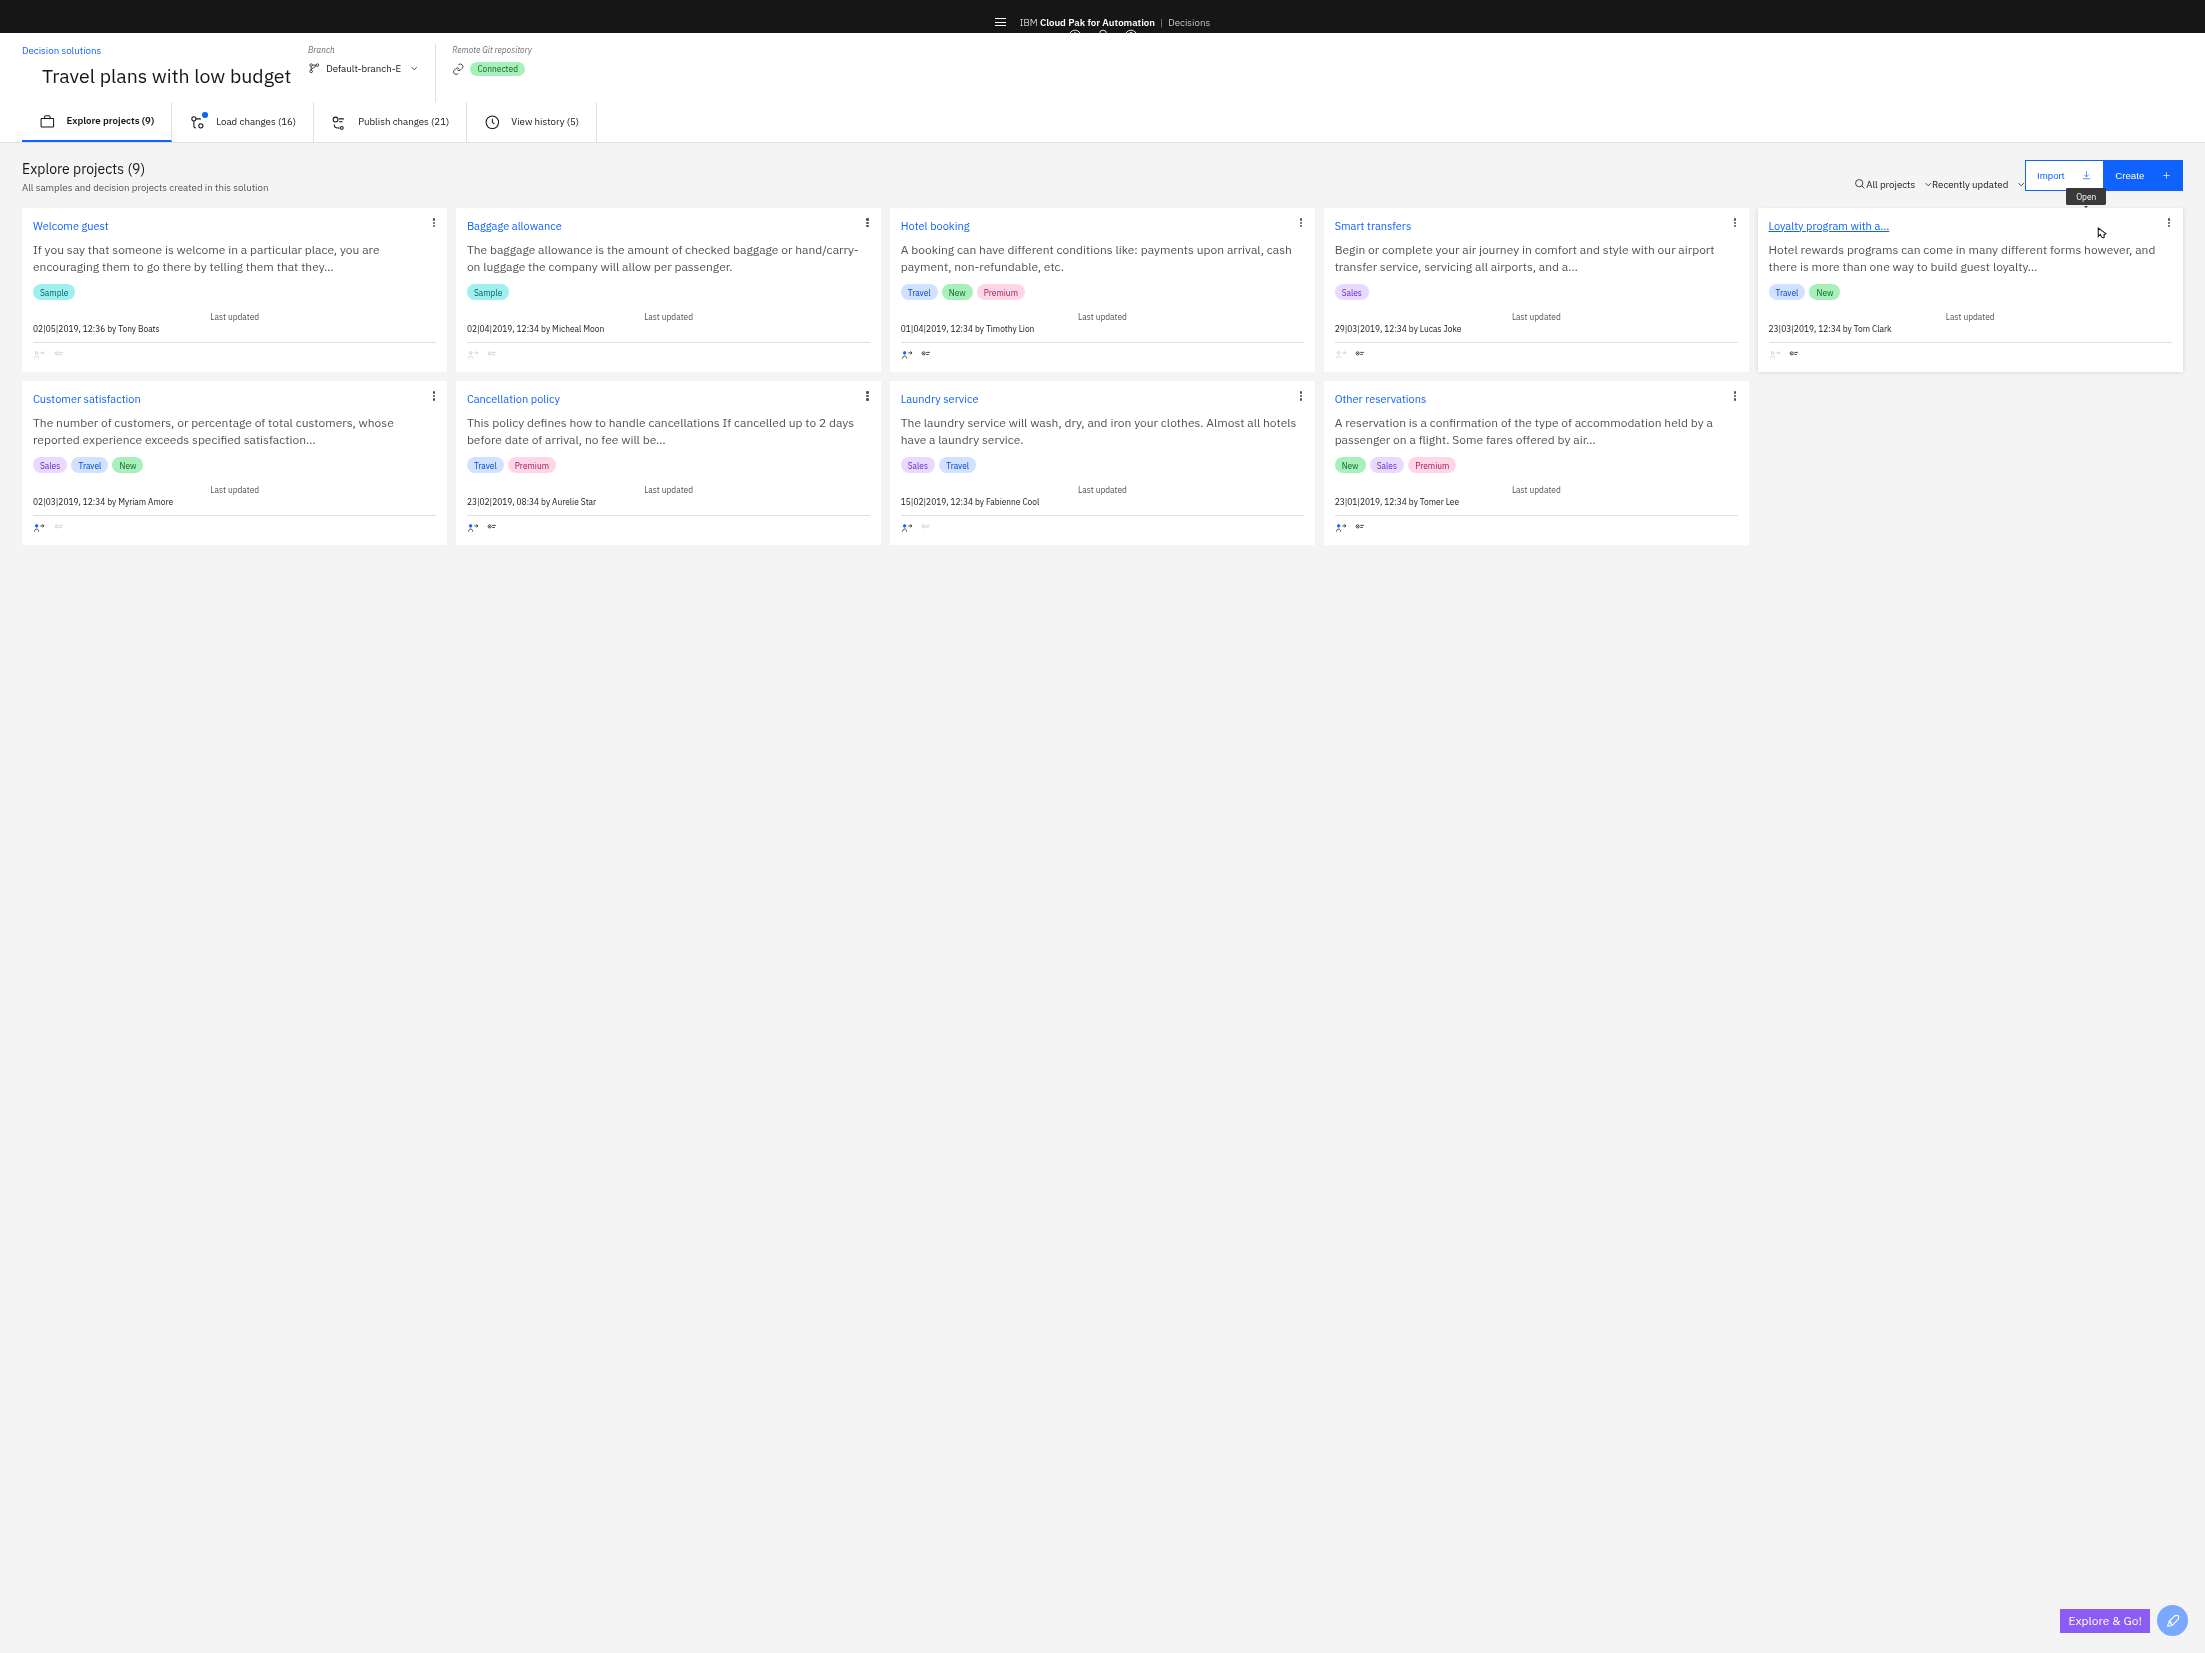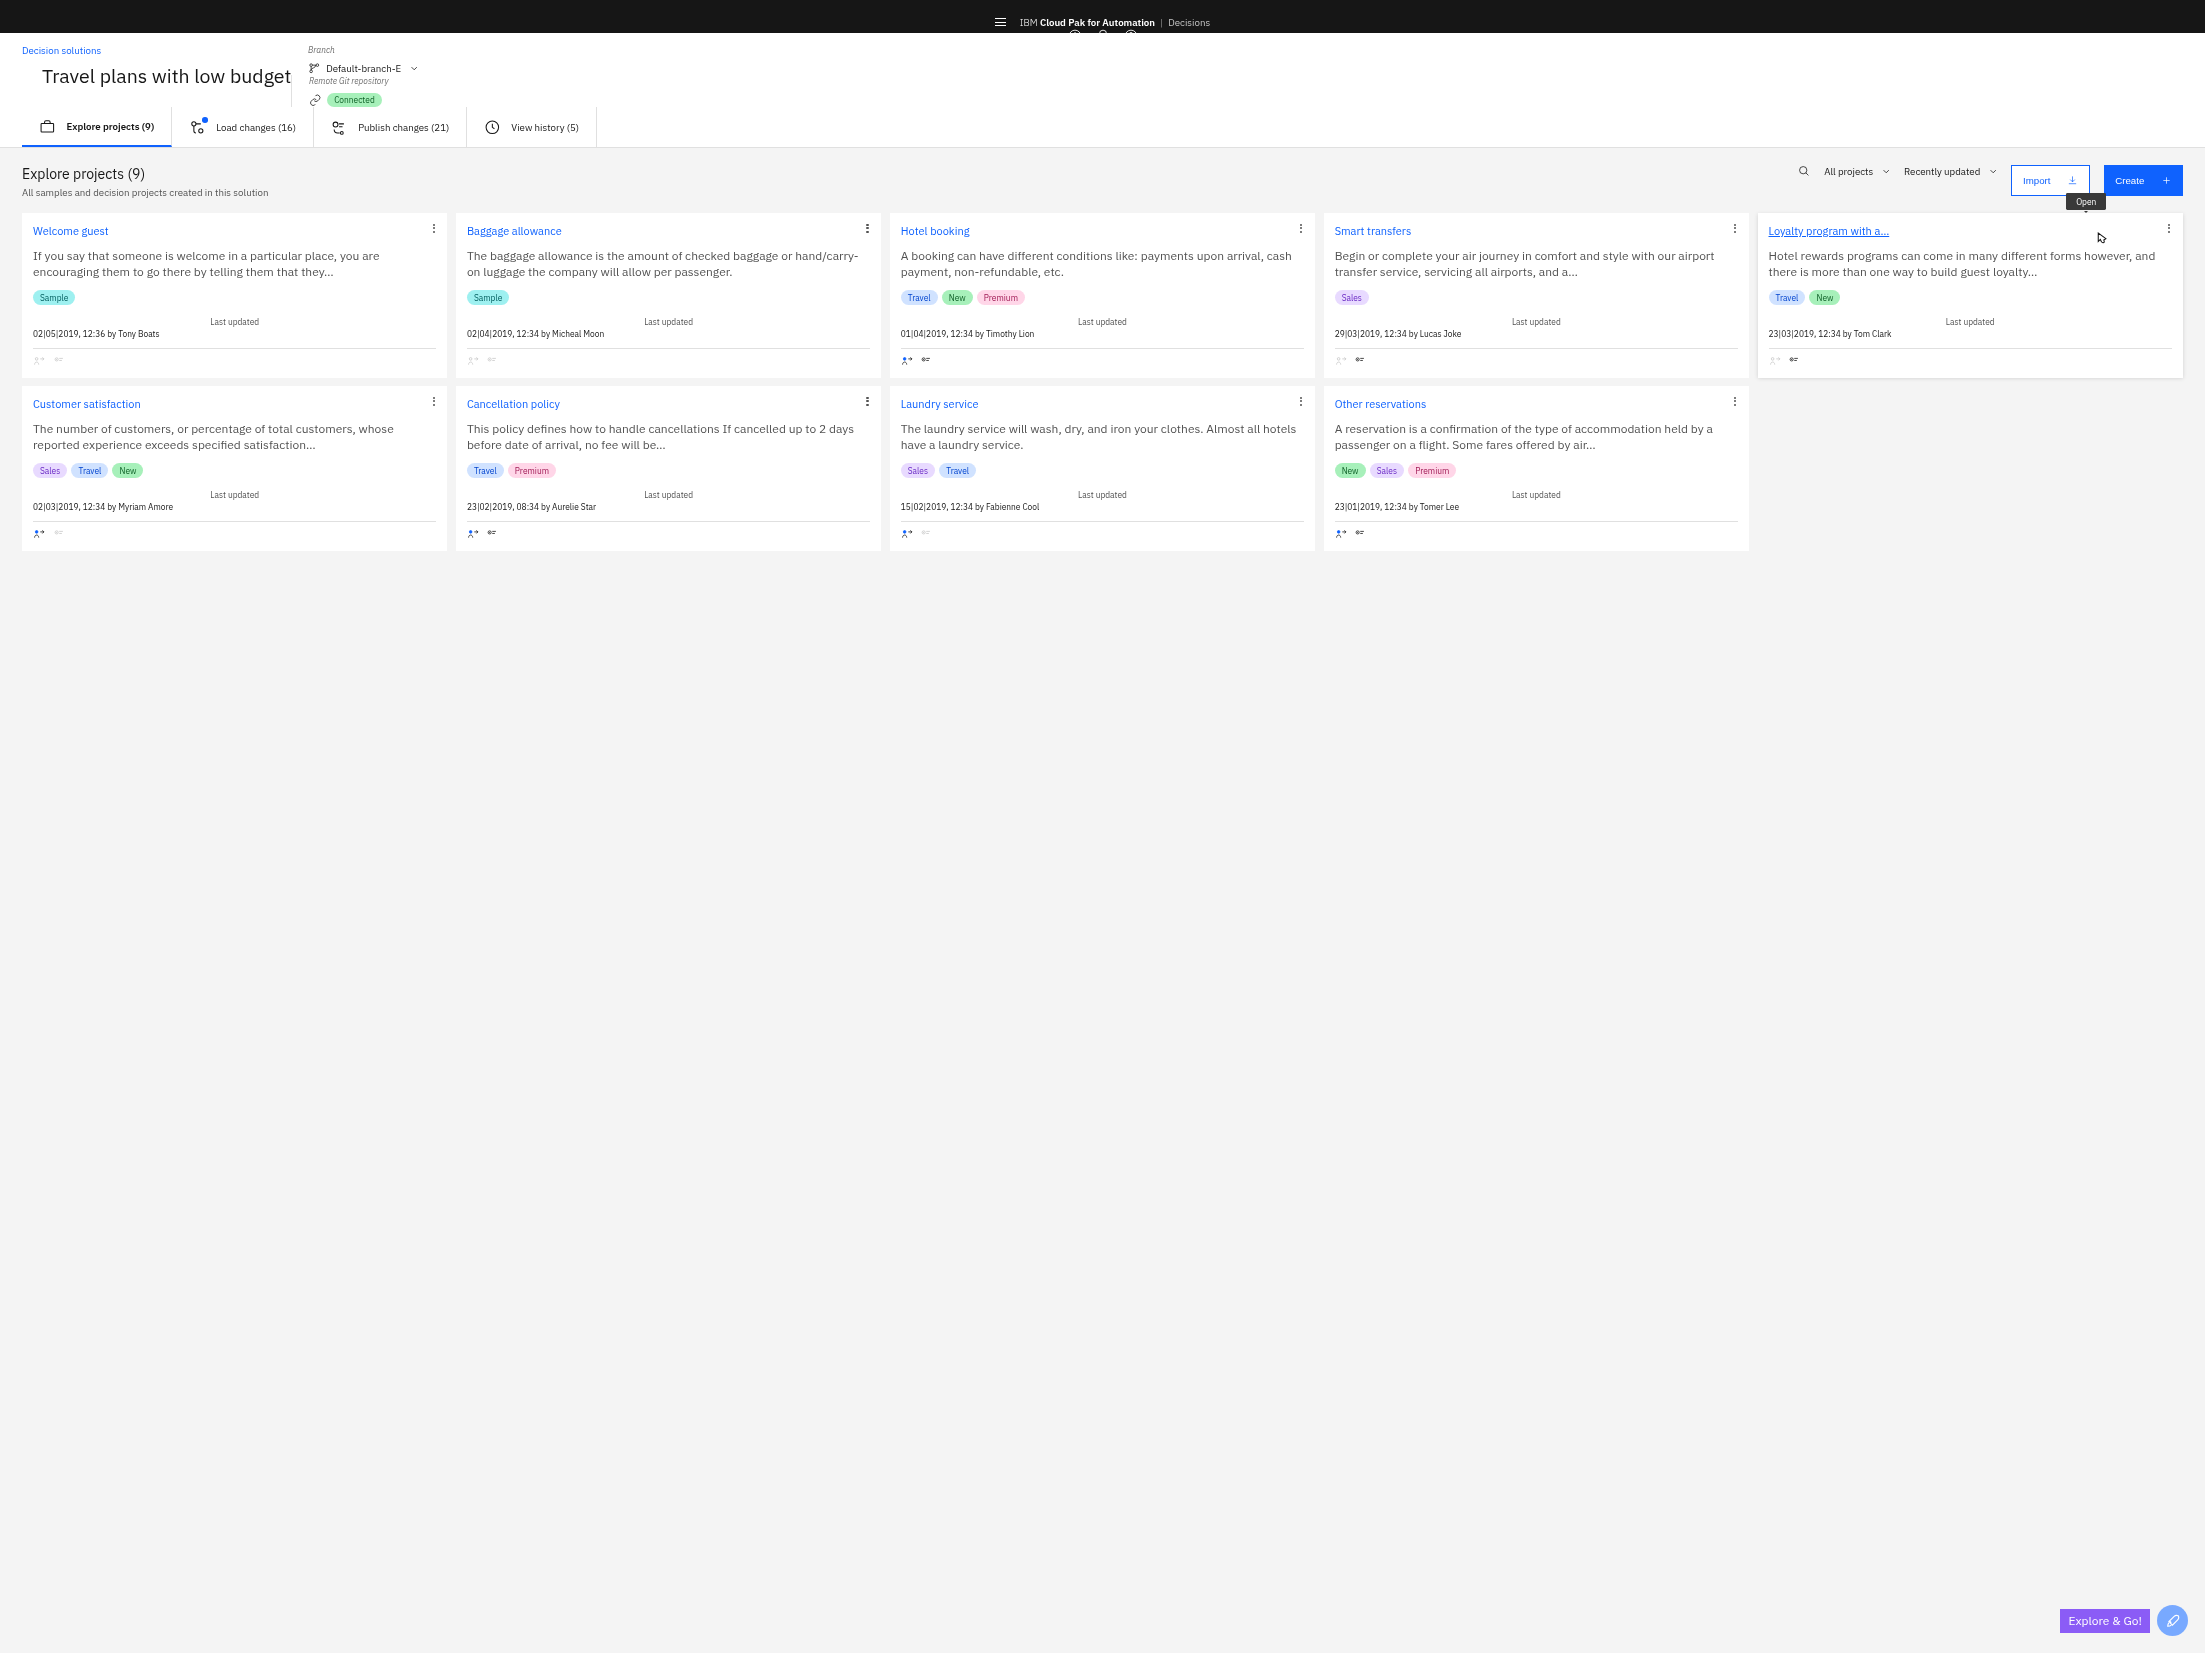--- a/index.html
+++ b/index.html
@@ -34,21 +34,21 @@
     
     
     .header {
       background: #fff;
       padding: 11px 22px 0 22px;
       display: flex;
     }
     .header-left {}
     .breadcrumb { color: #0f62fe; font-size: 9.7px; cursor: pointer; }
     .page-title { font-size: 19.5px; font-weight: 400; margin-top: 5.6px; margin-bottom: 14px; margin-left: 20px; }
-    .header-right { display: flex; gap: 0; flex-direction: column; }
+    .header-right { display: flex; gap: 0; }
     .header-meta { padding: 0 16.7px; border-left: 0.7px solid #e0e0e0; min-width: 125px; }
     .header-meta:first-child { border-left: none; }
     .meta-label { font-size: 8.4px; color: #6f6f6f; font-style: italic; }
     .meta-val { display: flex; align-items: center; gap: 5.6px; margin-top: 7px; font-size: 9.7px; }
     .branch-icon { width: 12.5px; height: 12.5px; }
     .link-icon { width: 12.5px; height: 12.5px; }
     .chev { width: 8.4px; height: 8.4px; margin-left: 2.8px; }
     .badge-connected { background: #a7f0ba; color: #0e6027; padding: 1.4px 7px; border-radius: 8.4px; font-size: 8.4px; }
     
     
@@ -58,21 +58,21 @@
     .tab.active .tab-icon-wrap { }
     .tab-icon-wrap { position: relative; width: 18px; height: 16.7px; display: flex; align-items: center; }
     .tab-icon { width: 16.7px; height: 16.7px; stroke: #161616; fill: none; stroke-width: 1.5; }
     .dot-indicator { position: absolute; top: -1.4px; right: -1.4px; width: 5.6px; height: 5.6px; background: #0f62fe; border-radius: 50%; }
     
     
     .content { padding: 16.7px 22px; }
     .content-head { display: flex; justify-content: space-between; align-items: flex-start; margin-bottom: 14px; }
     .content-title { font-size: 14px; font-weight: 400; }
     .content-sub { font-size: 9.7px; color: #525252; margin-top: 2.8px; }
-    .content-actions { display: flex; align-items: flex-start; gap: 14px; }
+    .content-actions { display: flex; align-items: flex-end; }
     .search-btn { width: 12.5px; height: 12.5px; cursor: pointer; }
     .dropdown { display: flex; align-items: center; gap: 5.6px; cursor: pointer; font-size: 9.7px; }
     .btn { height: 31px; padding: 0 11px; display: flex; align-items: center; gap: 16.7px; cursor: pointer; font-size: 9.7px; border: none; }
     .btn-import { background: #fff; color: #0f62fe; border: 0.7px solid #0f62fe; }
     .btn-create { background: #0f62fe; color: #fff; }
     .btn svg { width: 11px; height: 11px; }
     
     
     .cards { display: grid; grid-template-columns: repeat(5, 1fr); gap: 8.4px; }
     .card { background: #fff; padding: 11px; position: relative; display: flex; flex-direction: column; min-height: 146px; }

